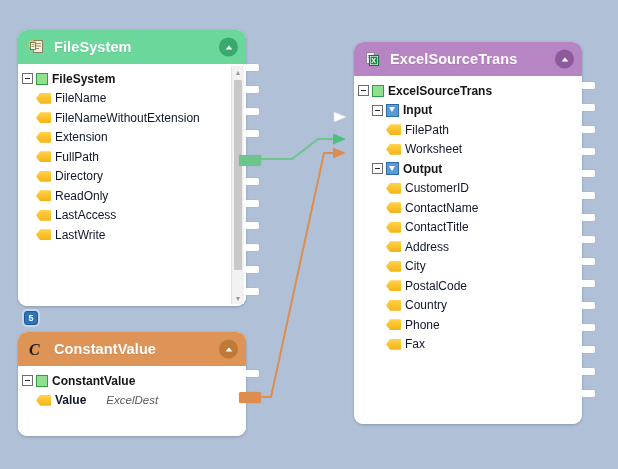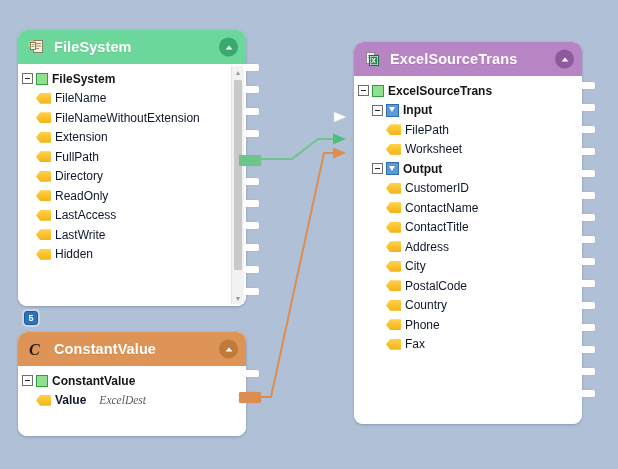--- a/index.html
+++ b/index.html
@@ -84,22 +84,21 @@
   .trow .lbl {
     font-size: 12px;
     color: #0f172a;
     margin-left: 4px;
   }
   .trow.root > .lbl, .trow.group > .lbl { font-weight: bold; color: #151515; }
   .trow .sub {
     font-size: 11.5px;
     font-style: italic;
     color: #555a60;
-    margin-left: 13px;
-    font-family: Liberation Serif, serif;
+    margin-left: 20px;
   }
 
   .expander {
     width: 11px; height: 11px;
     border: 1px solid #6c6c6c;
     background: #fdfdfd;
     box-sizing: border-box;
     position: relative;
     flex: 0 0 auto;
     margin-right: 3px;
@@ -276,24 +275,20 @@
           <span class="ico-tag"></span>
           <span class="lbl">ReadOnly</span>
         </div>
         <div class="trow indent2">
           <span class="ico-tag"></span>
           <span class="lbl">LastAccess</span>
         </div>
         <div class="trow indent2">
           <span class="ico-tag"></span>
           <span class="lbl">LastWrite</span>
-        </div>
-        <div class="trow indent2">
-          <span class="ico-tag"></span>
-          <span class="lbl">Hidden</span>
         </div>
       </div>
     </div>
 
     <div class="port" style="left:225px; top:34px;"></div>
     <div class="port" style="left:225px; top:56px;"></div>
     <div class="port" style="left:225px; top:78px;"></div>
     <div class="port" style="left:225px; top:100px;"></div>
     <div class="port green" style="left:221px; top:125px; width:22px; height:11px;"></div>
     <div class="port" style="left:225px; top:148px;"></div>

